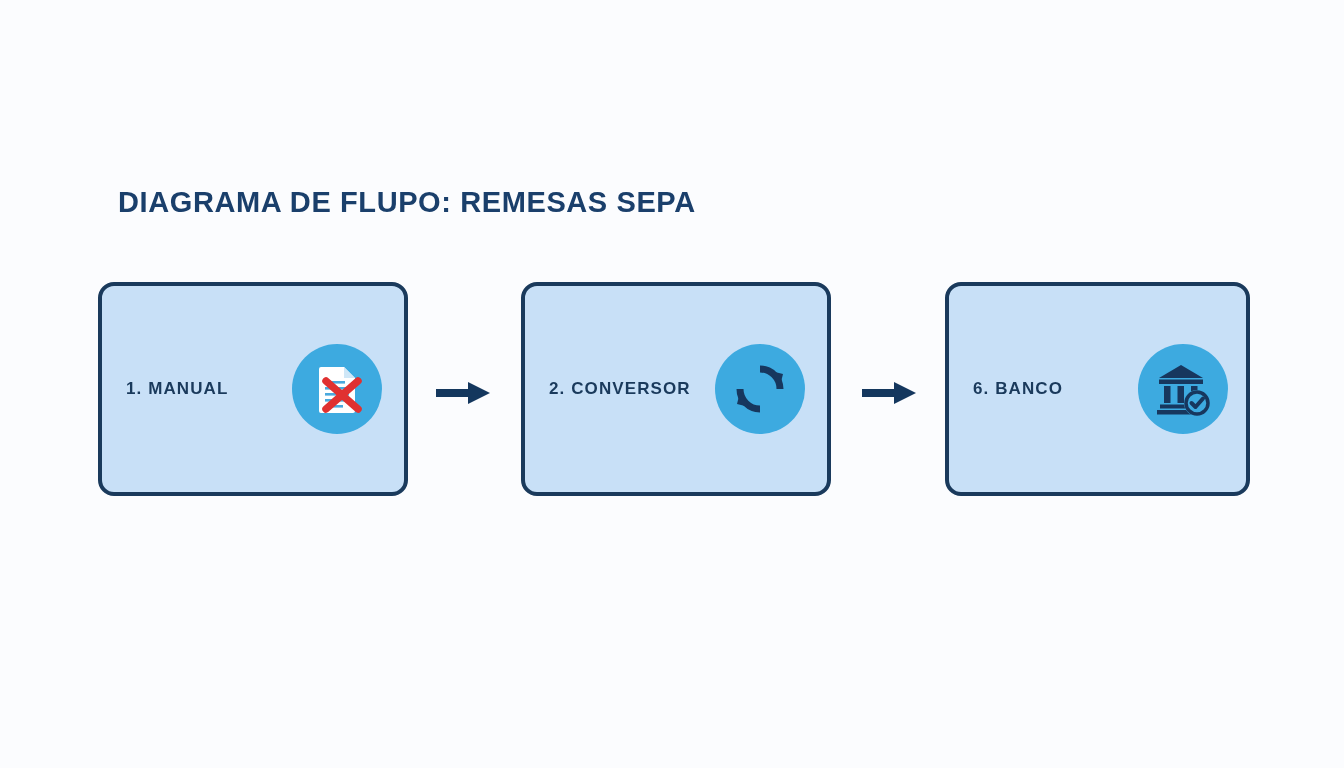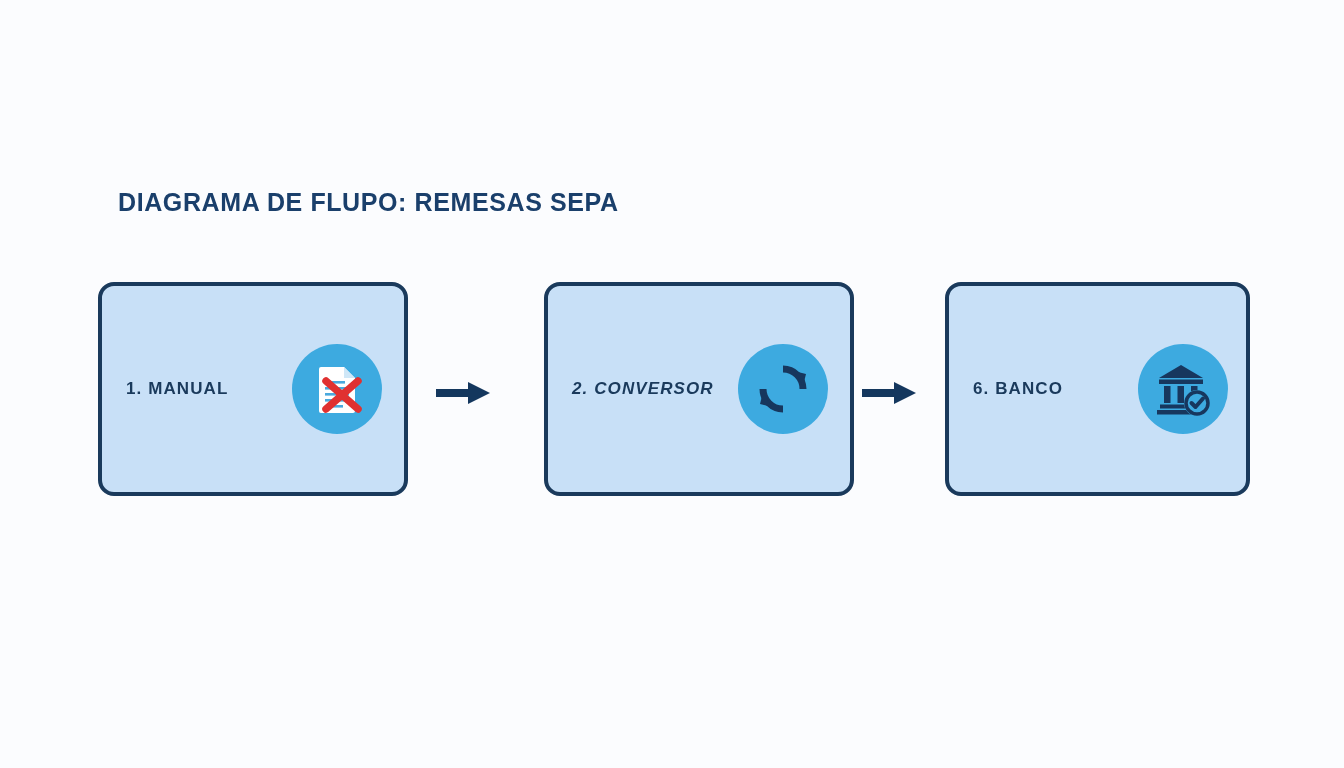--- a/index.html
+++ b/index.html
@@ -14,21 +14,21 @@
     font-family: "Liberation Sans", sans-serif;
     overflow: hidden;
     position: relative;
   }
 
   
   .diagram-title {
     position: absolute;
     left: 118px;
     top: 180px;
-    font-size: 25px;
+    font-size: 29px;
     font-weight: bold;
     color: #1a3f6b;
     letter-spacing: 0.6px;
     white-space: nowrap;
     line-height: 44px;
   }
 
   
   .flow-row {
     position: absolute;
@@ -45,21 +45,21 @@
     height: 214px;
     background: #c8e0f7;
     border: 4px solid #1a3a5c;
     border-radius: 16px;
     box-sizing: border-box;
     display: flex;
     align-items: flex-start;
     justify-content: flex-start;
   }
   .step-1 { left: 98px; }
-  .step-2 { left: 544px; font-style: italic; }
+  .step-2 { left: 521px; }
   .step-3 { left: 945px; width: 305px; }
 
   .step-inner {
     position: relative;
     width: 100%;
     height: 100%;
   }
 
   .step-label {
     position: absolute;

